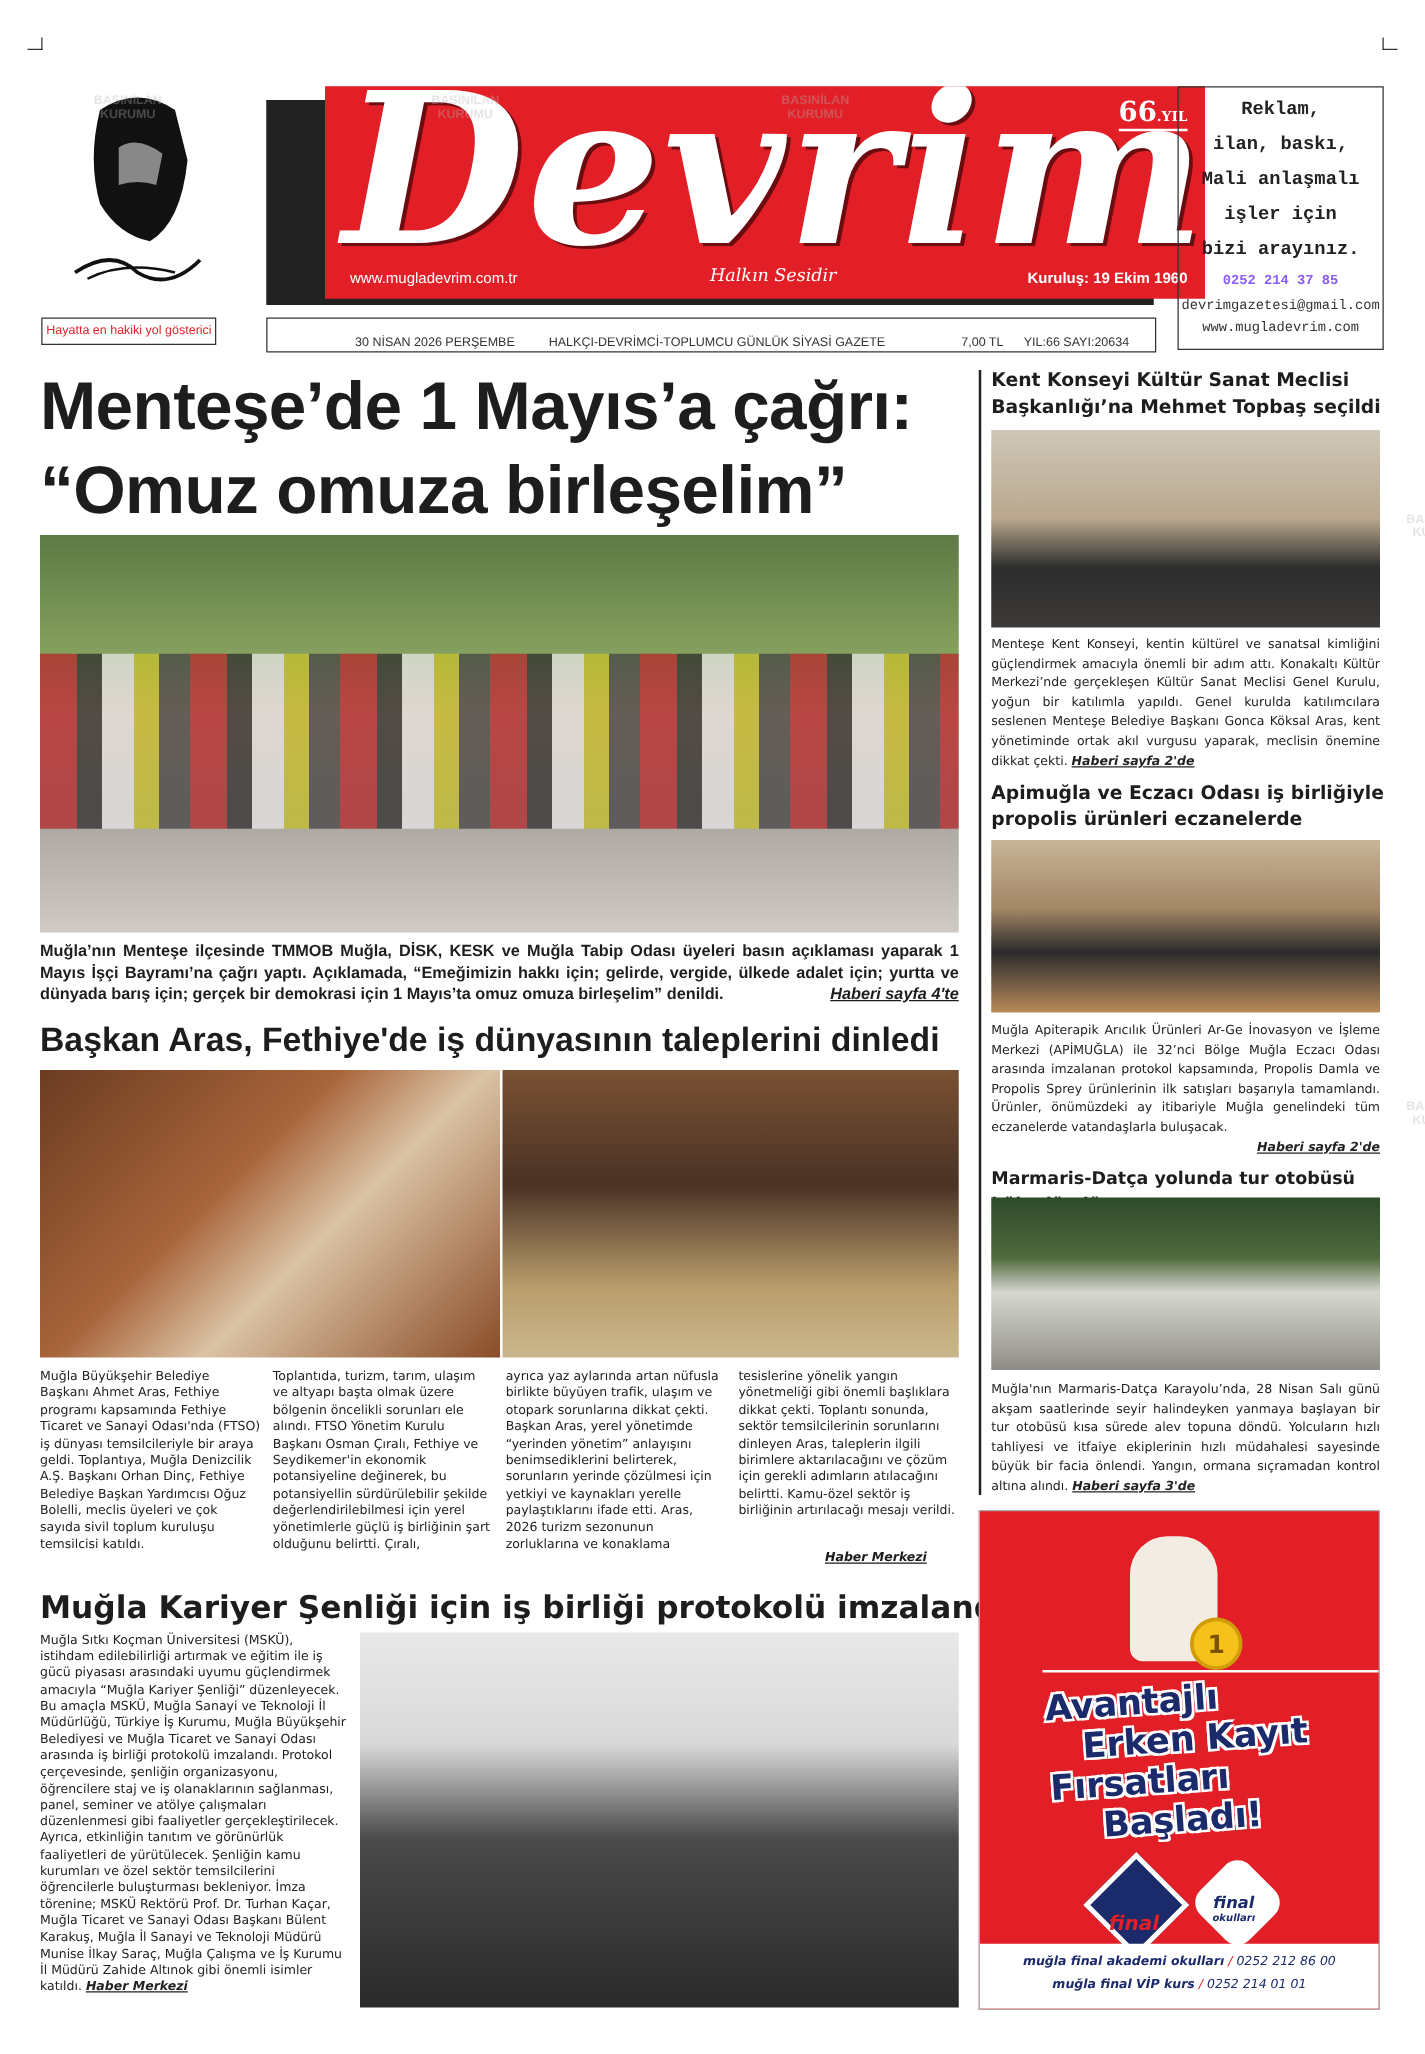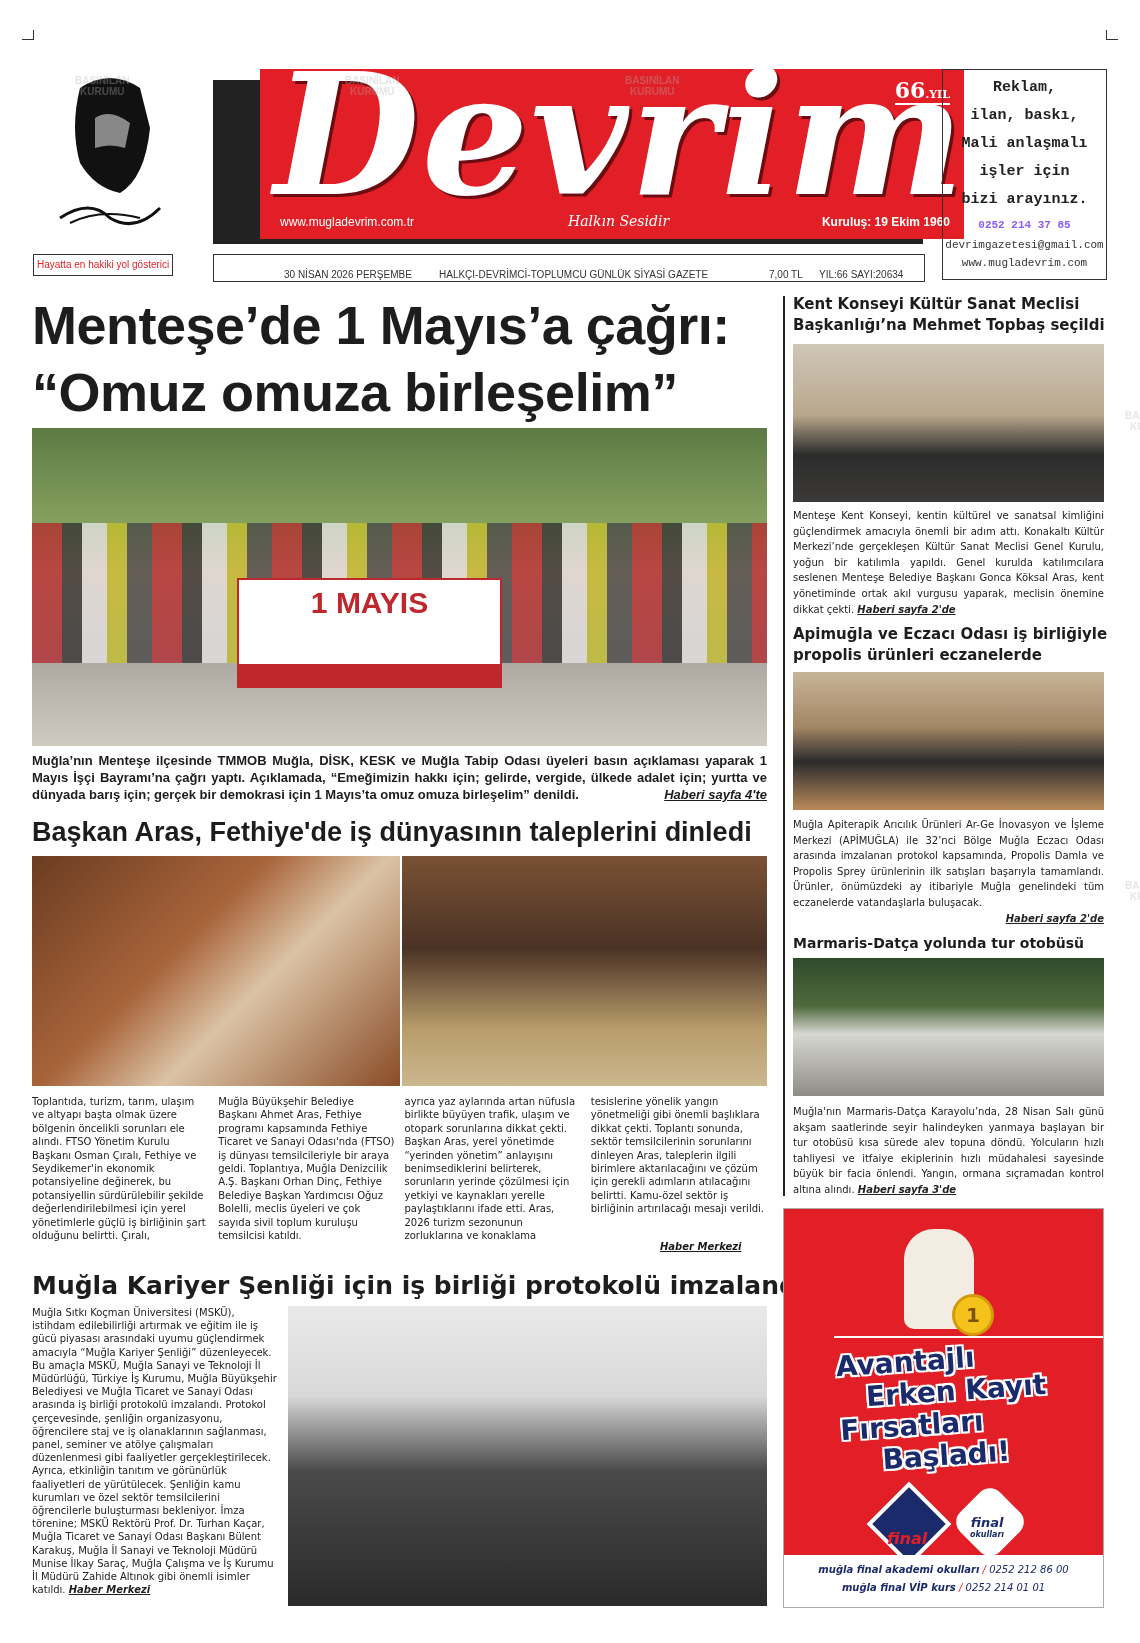--- a/index.html
+++ b/index.html
@@ -122,36 +122,32 @@
     <div class="small">www.mugladevrim.com</div>
   </div>
 </div>
 
 <div class="abs h-main">
   <div>Menteşe’de 1 Mayıs’a çağrı:</div>
   <div>“Omuz omuza birleşelim”</div>
 </div>
 <div class="abs photo photo-rally">
   <div class="people"></div>
-  <div class="banner-red">
-    <div class="b1">1 MAYIS</div>
-    <div class="b2"></div>
-  </div>
 </div>
 <div class="abs caption-main">
   <span>Muğla’nın Menteşe ilçesinde TMMOB Muğla, DİSK, KESK ve Muğla Tabip Odası üyeleri basın açıklaması yaparak 1 Mayıs İşçi Bayramı’na çağrı yaptı. Açıklamada, “Emeğimizin hakkı için; gelirde, vergide, ülkede adalet için; yurtta ve dünyada barış için; gerçek bir demokrasi için 1 Mayıs’ta omuz omuza birleşelim” denildi.</span>
   <span class="ref" style="float:right">Haberi sayfa 4'te</span>
 </div>
 
 <div class="abs h2">Başkan Aras, Fethiye'de iş dünyasının taleplerini dinledi</div>
 <div class="abs photo photo-aras1"></div>
 <div class="abs photo photo-aras2"></div>
 <div class="abs cols4">
+  <p>Muğla Büyükşehir Belediye Başkanı Ahmet Aras, Fethiye programı kapsamında Fethiye Ticaret ve Sanayi Odası'nda (FTSO) iş dünyası temsilcileriyle bir araya geldi. Toplantıya, Muğla Denizcilik A.Ş. Başkanı Orhan Dinç, Fethiye Belediye Başkan Yardımcısı Oğuz Bolelli, meclis üyeleri ve çok sayıda sivil toplum kuruluşu temsilcisi katıldı.</p>
   <p>Toplantıda, turizm, tarım, ulaşım ve altyapı başta olmak üzere bölgenin öncelikli sorunları ele alındı. FTSO Yönetim Kurulu Başkanı Osman Çıralı, Fethiye ve Seydikemer'in ekonomik potansiyeline değinerek, bu potansiyellin sürdürülebilir şekilde değerlendirilebilmesi için yerel yönetimlerle güçlü iş birliğinin şart olduğunu belirtti. Çıralı,</p>
-  <p>Muğla Büyükşehir Belediye Başkanı Ahmet Aras, Fethiye programı kapsamında Fethiye Ticaret ve Sanayi Odası'nda (FTSO) iş dünyası temsilcileriyle bir araya geldi. Toplantıya, Muğla Denizcilik A.Ş. Başkanı Orhan Dinç, Fethiye Belediye Başkan Yardımcısı Oğuz Bolelli, meclis üyeleri ve çok sayıda sivil toplum kuruluşu temsilcisi katıldı.</p>
   <p>ayrıca yaz aylarında artan nüfusla birlikte büyüyen trafik, ulaşım ve otopark sorunlarına dikkat çekti. Başkan Aras, yerel yönetimde “yerinden yönetim” anlayışını benimsediklerini belirterek, sorunların yerinde çözülmesi için yetkiyi ve kaynakları yerelle paylaştıklarını ifade etti. Aras, 2026 turizm sezonunun zorluklarına ve konaklama</p>
   <p>tesislerine yönelik yangın yönetmeliği gibi önemli başlıklara dikkat çekti. Toplantı sonunda, sektör temsilcilerinin sorunlarını dinleyen Aras, taleplerin ilgili birimlere aktarılacağını ve çözüm için gerekli adımların atılacağını belirtti. Kamu-özel sektör iş birliğinin artırılacağı mesajı verildi.</p>
 </div>
 <div class="abs byline">Haber Merkezi</div>
 
 <div class="abs h3">Muğla Kariyer Şenliği için iş birliği protokolü imzalandı</div>
 <div class="abs kariyer-text">
   <span>Muğla Sıtkı Koçman Üniversitesi (MSKÜ), istihdam edilebilirliği artırmak ve eğitim ile iş gücü piyasası arasındaki uyumu güçlendirmek amacıyla “Muğla Kariyer Şenliği” düzenleyecek. Bu amaçla MSKÜ, Muğla Sanayi ve Teknoloji İl Müdürlüğü, Türkiye İş Kurumu, Muğla Büyükşehir Belediyesi ve Muğla Ticaret ve Sanayi Odası arasında iş birliği protokolü imzalandı. Protokol çerçevesinde, şenliğin organizasyonu, öğrencilere staj ve iş olanaklarının sağlanması, panel, seminer ve atölye çalışmaları düzenlenmesi gibi faaliyetler gerçekleştirilecek. Ayrıca, etkinliğin tanıtım ve görünürlük faaliyetleri de yürütülecek. Şenliğin kamu kurumları ve özel sektör temsilcilerini öğrencilerle buluşturması bekleniyor. İmza törenine; MSKÜ Rektörü Prof. Dr. Turhan Kaçar, Muğla Ticaret ve Sanayi Odası Başkanı Bülent Karakuş, Muğla İl Sanayi ve Teknoloji Müdürü Munise İlkay Saraç, Muğla Çalışma ve İş Kurumu İl Müdürü Zahide Altınok gibi önemli isimler katıldı.</span>
   <span class="ref">Haber Merkezi</span>
 </div>

